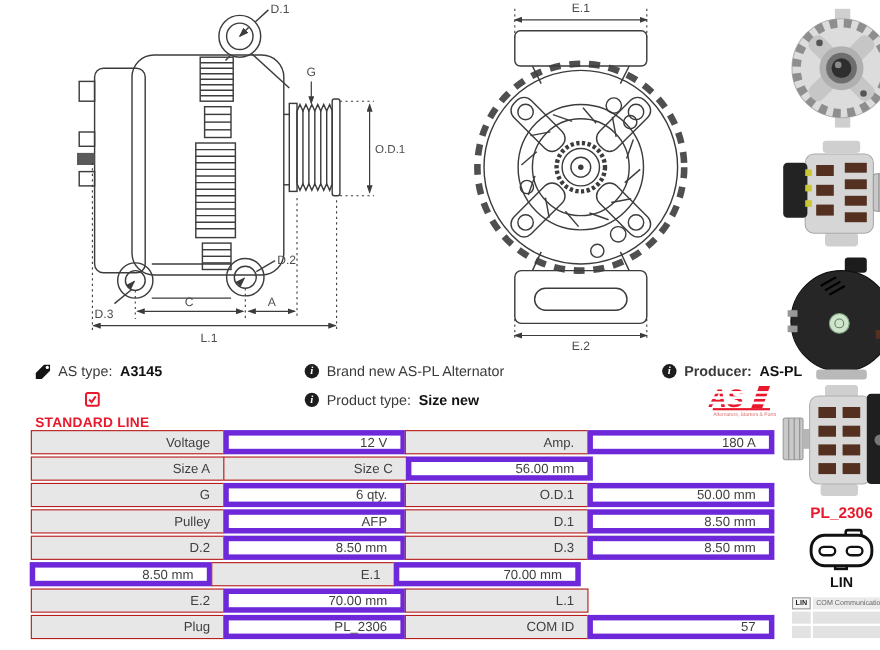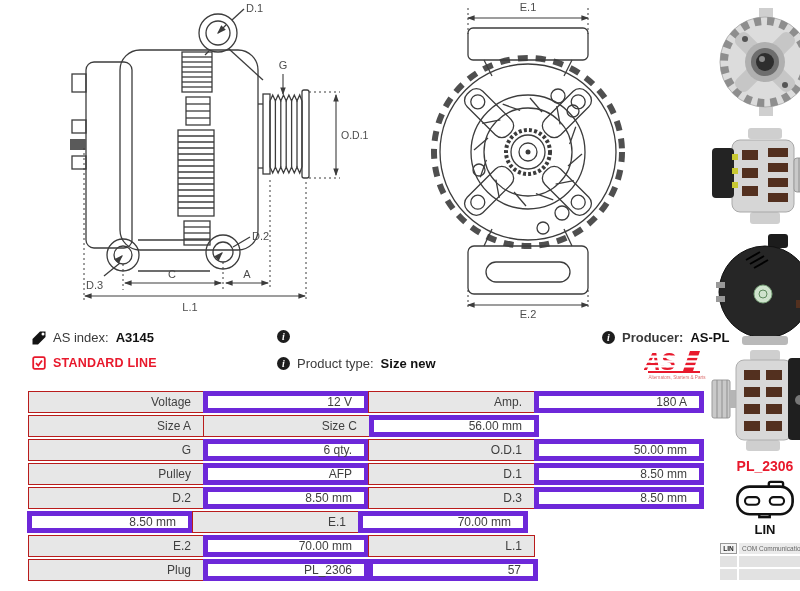--- a/index.html
+++ b/index.html
@@ -351,35 +351,36 @@
       <div class="lk blank"></div>
       <div class="lv blank"></div>
     </div>
   </div>
 
   <div class="inforow" style="left:12px;top:330px;">
     <svg width="14" height="14" viewBox="0 0 14 14">
       <path d="M0.5,8 L8,0.5 L13.5,0.5 L13.5,6 L6,13.5 L0.5,13.5 Z" fill="#141414"></path>
       <circle cx="11" cy="3" r="1.5" fill="#fff"></circle>
     </svg>
-    <span>AS index:</span>
+    <span>AS type:</span>
     <b>A3145</b>
   </div>
 
   <div class="inforow" style="left:257px;top:330px;">
     <span class="iic"></span>
+    <span>Brand new AS-PL Alternator</span>
   </div>
 
   <div class="inforow" style="left:582px;top:330px;font-weight:bold;">
     <span class="iic"></span>
     <span>Producer:</span>
     <b>AS-PL</b>
   </div>
 
-  <div class="inforow" style="left:12px;top:356px;">
+  <div class="inforow" style="left:12px;top:356px;flex-direction:column;">
     <svg width="14" height="14" viewBox="0 0 14 14">
       <rect x="1.2" y="1.2" width="11.6" height="11.6" rx="1.5" fill="none" stroke="#e8192c" stroke-width="1.8"></rect>
       <path d="M4,7.2 L6.3,9.6 L10,4.4" fill="none" stroke="#e8192c" stroke-width="1.8"></path>
     </svg>
     <span class="red-line">STANDARD LINE</span>
   </div>
 
   <div class="inforow" style="left:257px;top:356px;">
     <span class="iic"></span>
     <span>Product type:</span>
@@ -432,17 +433,18 @@
       <div class="scell cv c4">70.00 mm</div>
     </div>
     <div class="srow">
       <div class="scell cl c1">E.2</div>
       <div class="scell cv c2">70.00 mm</div>
       <div class="scell cl c3">L.1</div>
     </div>
     <div class="srow">
       <div class="scell cl c1">Plug</div>
       <div class="scell cv c2">PL_2306</div>
+      <div class="scell cl c3">COM ID</div>
       <div class="scell cv c4">57</div>
     </div>
   </div>
 
 </div>
 
 </body></html>

